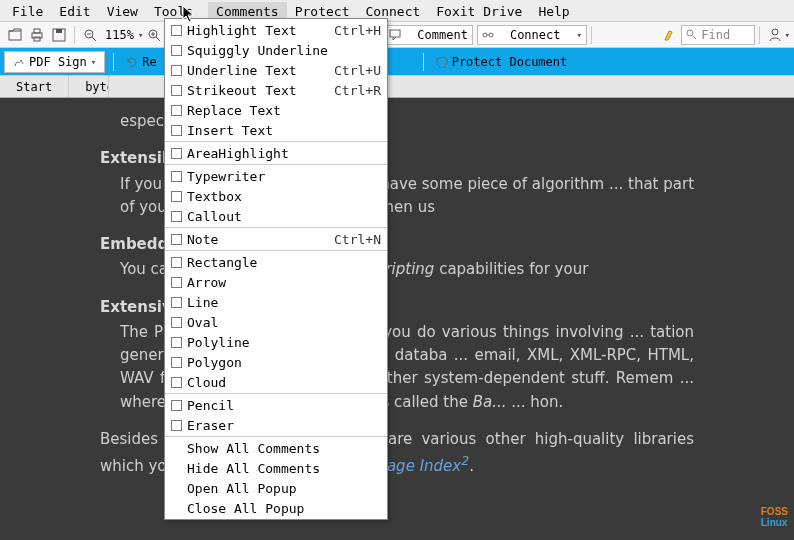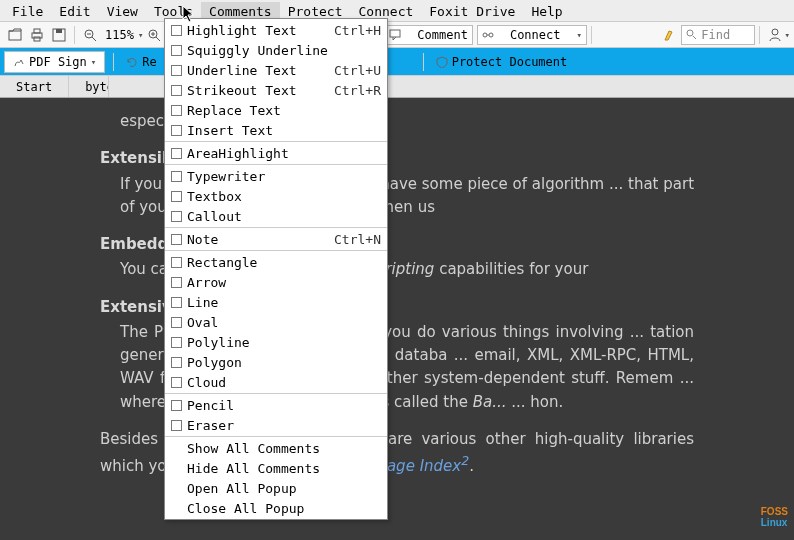--- a/index.html
+++ b/index.html
@@ -1,20 +1,20 @@
 <!DOCTYPE html>
 <html><head>
 <meta charset="utf-8">
 <style>
   * { margin: 0; padding: 0; box-sizing: border-box; }
   body { font-family: "DejaVu Sans Mono", "Courier New", monospace; font-size: 13px; background: #f0f0f0; color: #000; width: 794px; height: 540px; overflow: hidden; position: relative; }
 
   .menubar { display: flex; background: #ededed; height: 22px; align-items: flex-end; padding-left: 4px; border-bottom: 1px solid #ccc; }
   .menubar .item { padding: 2px 8px; cursor: pointer; }
-  .menubar .item.active { background: #d6d6d6; }
+  .menubar .item.active { background: #d6d6d6; margin-left: 7px; }
 
   .toolbar { display: flex; align-items: center; background: #f7f7f7; height: 26px; border-bottom: 1px solid #ccc; padding: 0 4px; gap: 0; }
   .tb-btn { width: 22px; height: 22px; display: flex; align-items: center; justify-content: center; border: 1px solid transparent; }
   .tb-sep { width: 1px; height: 18px; background: #ccc; margin: 0 4px; }
   .zoom-txt { padding: 0 4px; font-size: 12px; }
   .tb-combo { display: flex; align-items: center; border: 1px solid #bbb; background: #fff; height: 20px; padding: 0 4px; gap: 16px; font-size: 12px; }
   .tb-combo .dd { font-size: 9px; color: #555; }
   .find-box { display: flex; align-items: center; border: 1px solid #bbb; background: #fff; height: 20px; padding: 0 4px; flex: 1; max-width: 110px; color: #888; font-size: 12px; gap: 4px; }
   .user-btn { display: flex; align-items: center; gap: 3px; margin-left: 4px; }
   .spacer { flex: 1; }

